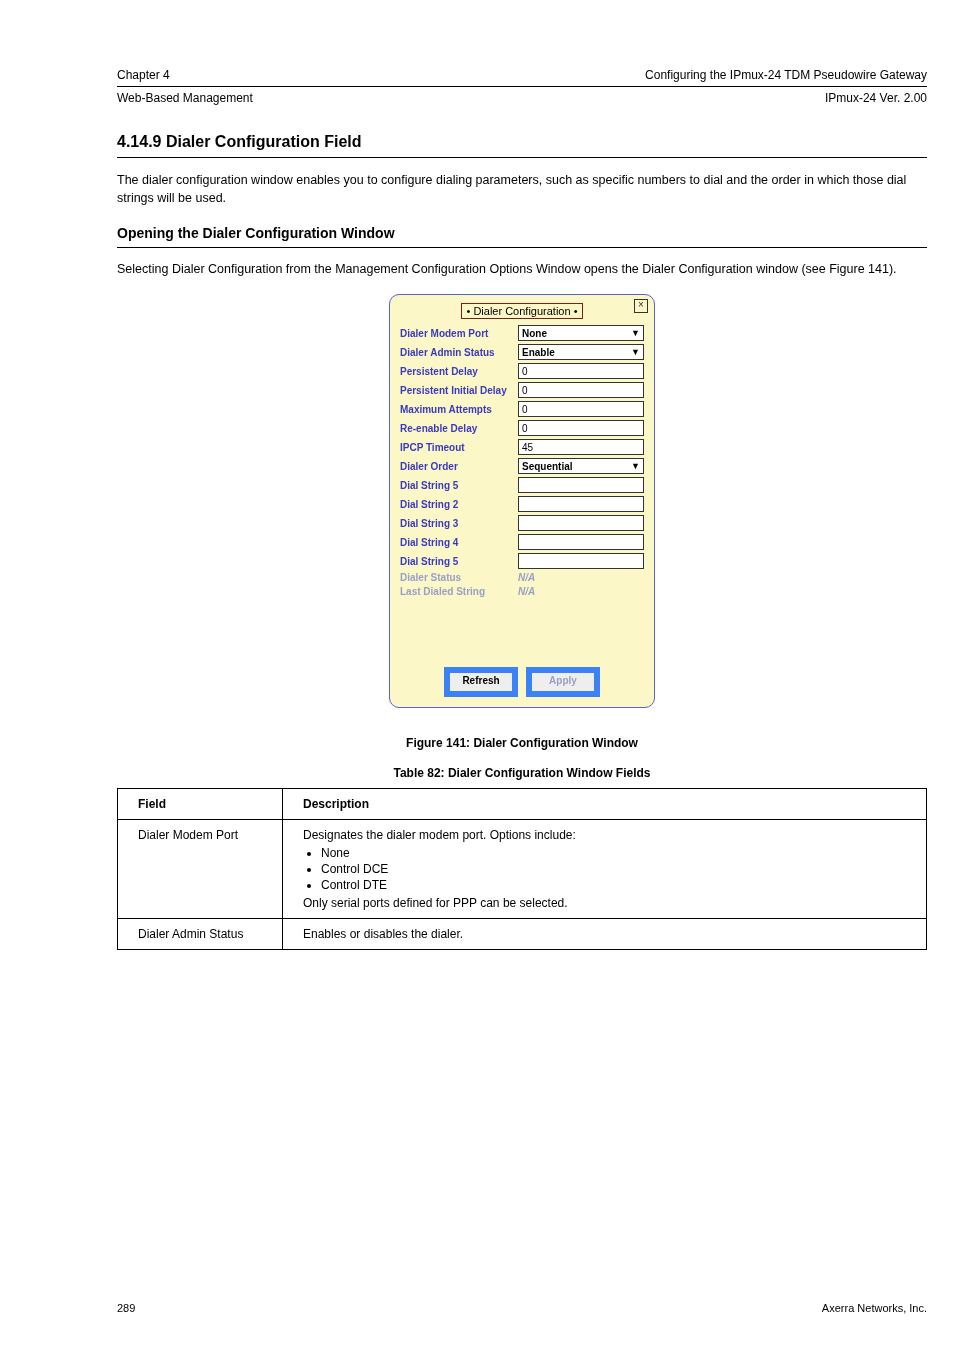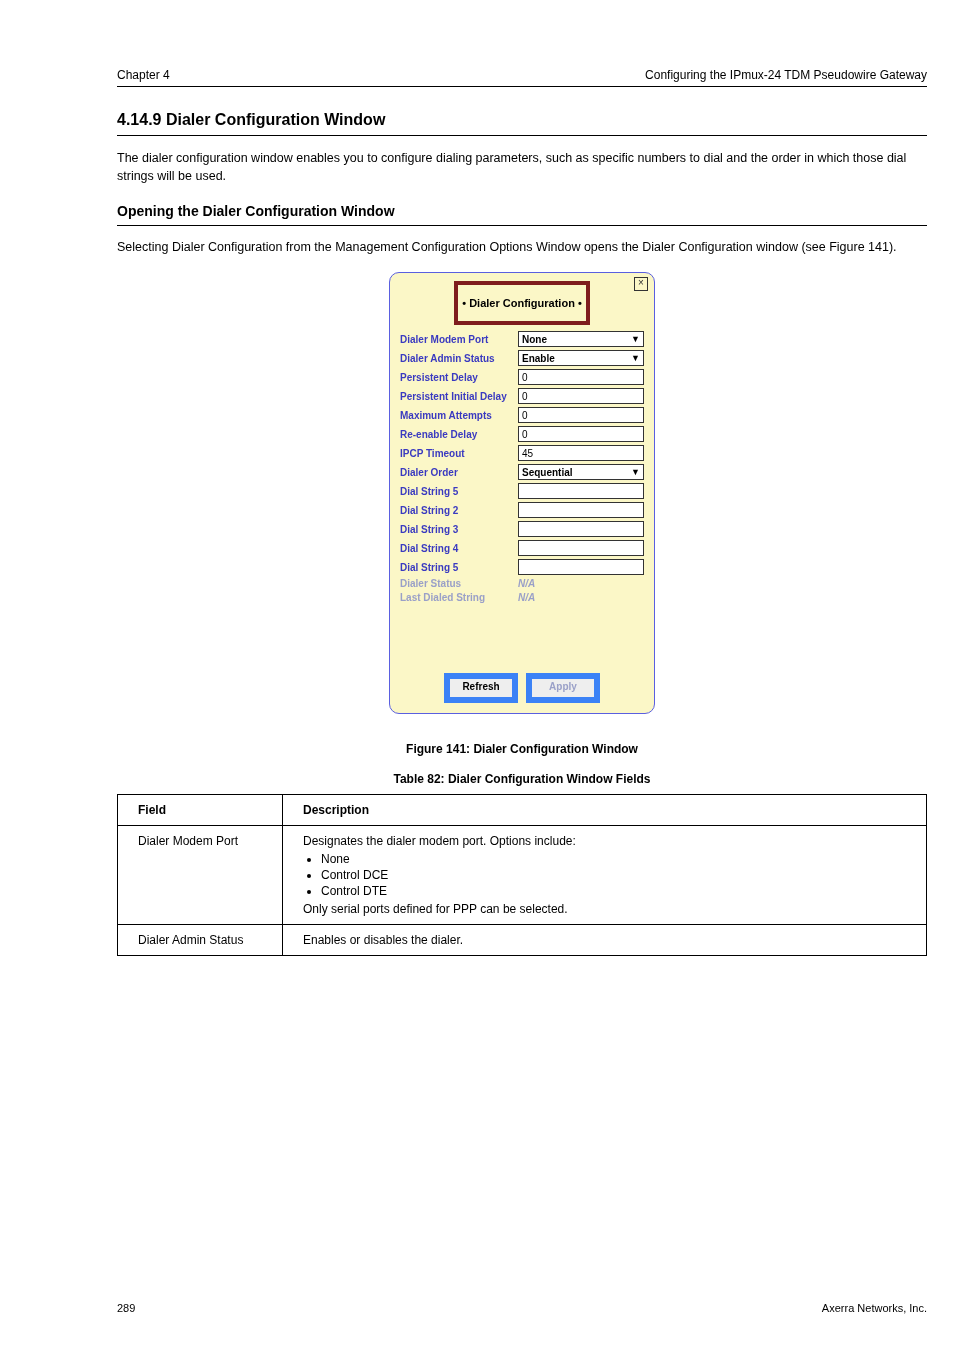--- a/index.html
+++ b/index.html
@@ -74,24 +74,24 @@
     color: #333;
     background: #fbf7c7;
     cursor: pointer;
   }
   .dialog-title-wrap {
     text-align: center;
     margin-bottom: 6px;
   }
   .dialog-title {
     display: inline-block;
-    border: 4px solid #7f1d1d;
-    padding: 12px 4px;
+    border: 1px solid #7f1d1d;
+    padding: 1px 4px;
     font-size: 11px;
-    font-weight: bold;
+    font-weight: normal;
     color: #000;
   }
   .dlg-row {
     display: flex;
     align-items: center;
     margin: 3px 0;
     font-size: 10px;
   }
   .dlg-label {
     width: 118px;
@@ -202,22 +202,26 @@
 </head>
 <body>
 
 <div class="page">
 
   <div class="header-rows">
     <span>Chapter 4</span>
     <span>Configuring the IPmux-24 TDM Pseudowire Gateway</span>
   </div>
   <hr class="header-line">
-
-  <div class="section-heading">4.14.9  Dialer Configuration Window</div>
+  <div class="header-rows" style="padding-top:4px;">
+    <span>Web-Based Management</span>
+    <span>IPmux-24 Ver. 2.00</span>
+  </div>
+
+  <div class="section-heading">4.14.9  Dialer Configuration Field</div>
   <hr class="header-line">
   <p class="body-text">The dialer configuration window enables you to configure dialing parameters, such as specific numbers to dial and the order in which those dial strings will be used.</p>
 
   <div class="subheading">Opening the Dialer Configuration Window</div>
   <hr class="header-line" style="border-top:0.75px solid #000;">
   <p class="body-text">Selecting Dialer Configuration from the Management Configuration Options Window opens the Dialer Configuration window (see Figure 141).</p>
 
   <div class="figure-wrap">
     <div class="dialog">
       <div class="close-x">×</div>

